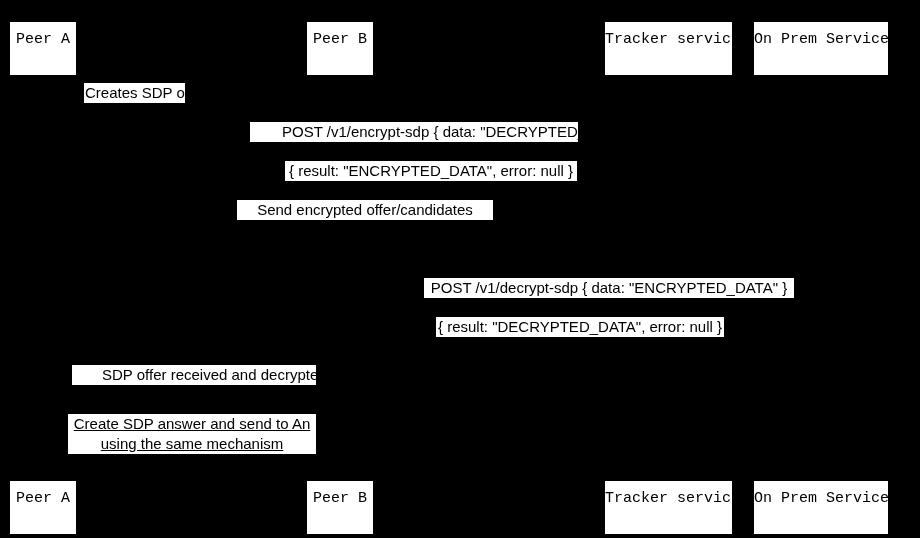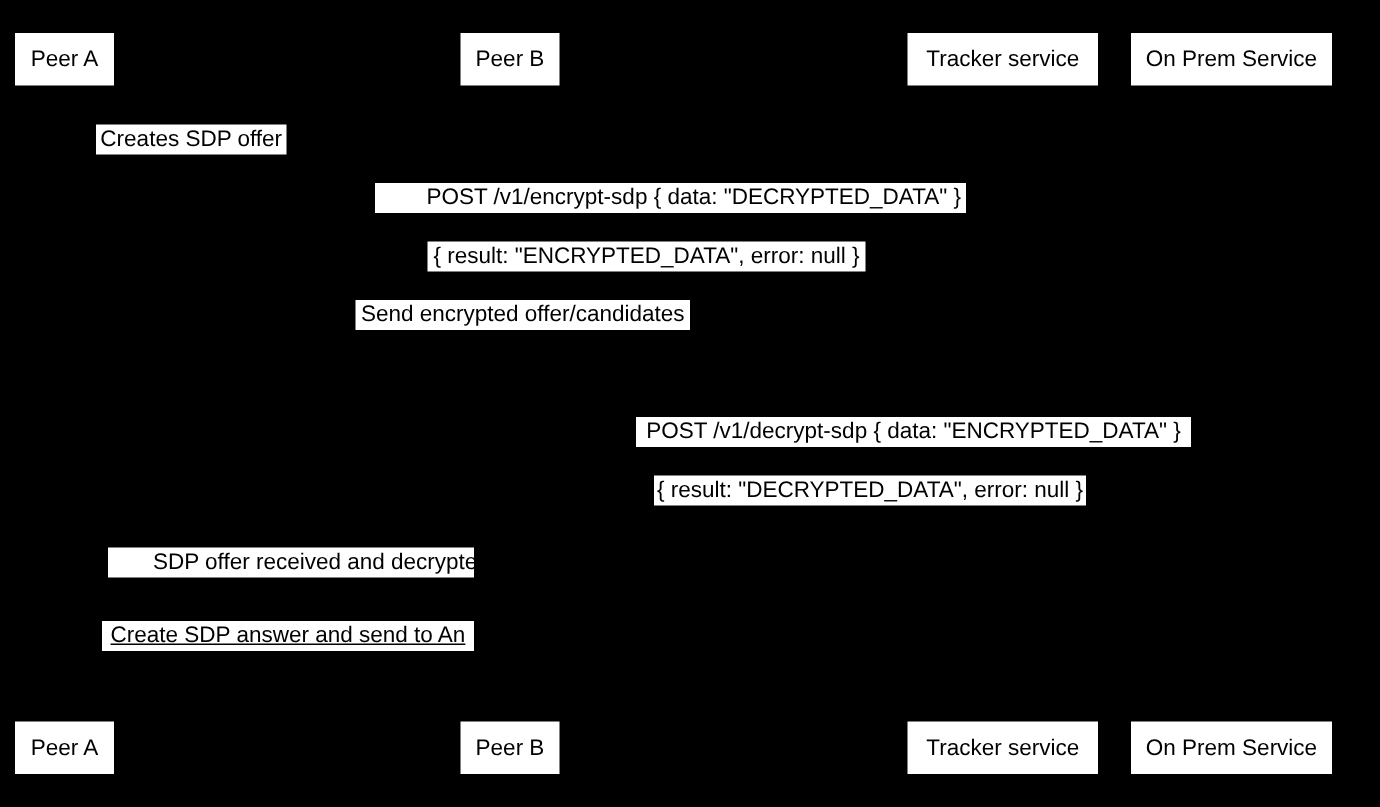--- a/index.html
+++ b/index.html
@@ -16,25 +16,26 @@
     overflow: hidden;
     font-family: "Liberation Sans", sans-serif;
     -webkit-font-smoothing: antialiased;
   }
   .participant {
     position: absolute;
     background: #ffffff;
     color: #000000;
     font-size: 15px;
     line-height: 35px;
-    height: 35px;
+    height: 53px;
     text-align: center;
     white-space: nowrap;
     box-sizing: border-box;
     letter-spacing: 0px;
+    font-family: Liberation Mono, monospace;
   }
   .message {
     position: absolute;
     background: #ffffff;
     color: #000000;
     font-size: 15px;
     line-height: 20px;
     white-space: nowrap;
     box-sizing: border-box;
     text-align: center;
@@ -49,37 +50,38 @@
 </head>
 <body>
 
 <div id="diagram">
 
   <div class="participant" style="left:10px; top:22px; width:66px;">Peer A</div>
   <div class="participant" style="left:307px; top:22px; width:66px;">Peer B</div>
   <div class="participant" style="left:605px; top:22px; width:127px;">Tracker service</div>
   <div class="participant" style="left:754px; top:22px; width:134px;">On Prem Service</div>
 
-  <div class="message" style="left:64px; top:83px; width:127px;">Creates SDP offer</div>
+  <div class="message" style="left:84px; top:83px; width:101px;">Creates SDP offer</div>
 
-  <div class="message" style="left:250px; top:122px; width:394px;padding-left:32px;">POST /v1/encrypt-sdp { data: "DECRYPTED_DATA" }</div>
+  <div class="message" style="left:250px; top:122px; width:328px;padding-left:32px;">POST /v1/encrypt-sdp { data: "DECRYPTED_DATA" }</div>
 
   <div class="message" style="left:285px; top:161px; width:292px;">{ result: "ENCRYPTED_DATA", error: null }</div>
 
-  <div class="message" style="left:237px; top:200px; width:223px;">Send encrypted offer/candidates</div>
+  <div class="message" style="left:237px; top:200px; width:256px;">Send encrypted offer/candidates</div>
 
 
   <div class="message" style="left:395px; top:278px; width:370px;margin-left:29px;">POST /v1/decrypt-sdp { data: "ENCRYPTED_DATA" }</div>
 
   <div class="message" style="left:436px; top:317px; width:288px;">{ result: "DECRYPTED_DATA", error: null }</div>
 
   <div class="message" style="left:72px; top:365px; width:244px;padding-left:30px;">SDP offer received and decrypted!</div>
 
   <div class="message two-line" style="left:68px; top:414px; width:248px;">
     <span>Create SDP answer and send to An</span><br>
+    <span>using the same mechanism</span>
   </div>
 
   <div class="participant" style="left:10px; top:481px; width:66px;">Peer A</div>
   <div class="participant" style="left:307px; top:481px; width:66px;">Peer B</div>
   <div class="participant" style="left:605px; top:481px; width:127px;">Tracker service</div>
   <div class="participant" style="left:754px; top:481px; width:134px;">On Prem Service</div>
 
 </div>
 
 </body></html>

